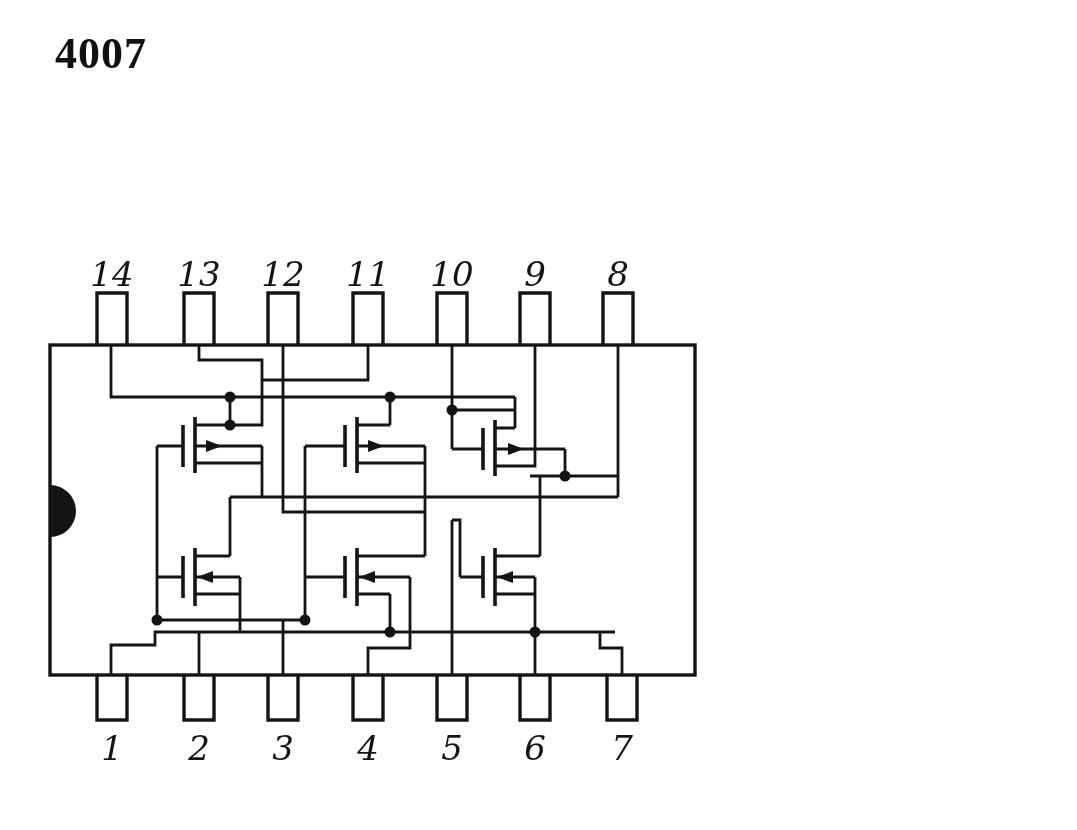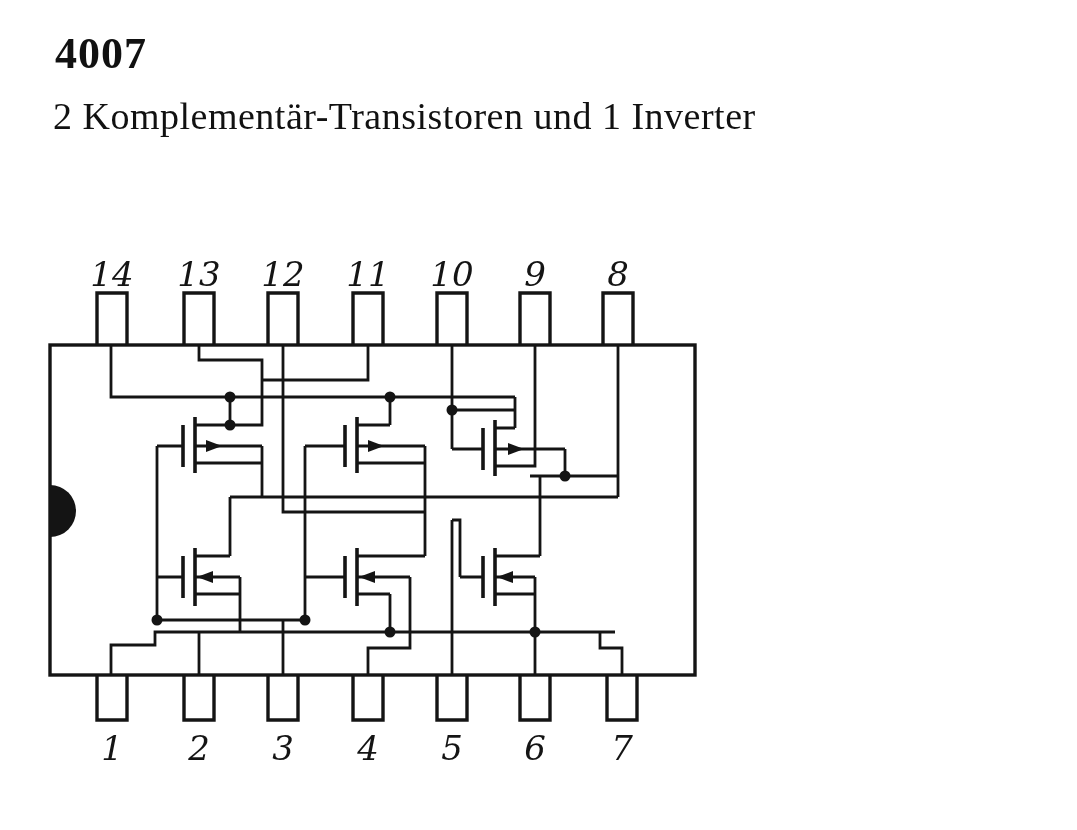--- a/index.html
+++ b/index.html
@@ -37,21 +37,20 @@
     fill:#141414;
     text-anchor:middle;
   }
 </style>
 </head>
 <body>
 
 <div class="page">
 
   <h1 class="part-number">4007</h1>
-  <div class="subtitle">2 Komplementär-Transistoren und 1 Inverter</div>
 
   <svg class="schematic" width="1077" height="830" viewBox="0 0 1077 830" xmlns="http://www.w3.org/2000/svg">
 
     <g>
       <text class="pinlabel" x="112" y="286">14</text>
       <text class="pinlabel" x="199" y="286">13</text>
       <text class="pinlabel" x="283" y="286">12</text>
       <text class="pinlabel" x="368" y="286">11</text>
       <text class="pinlabel" x="452" y="286">10</text>
       <text class="pinlabel" x="535" y="286">9</text>

